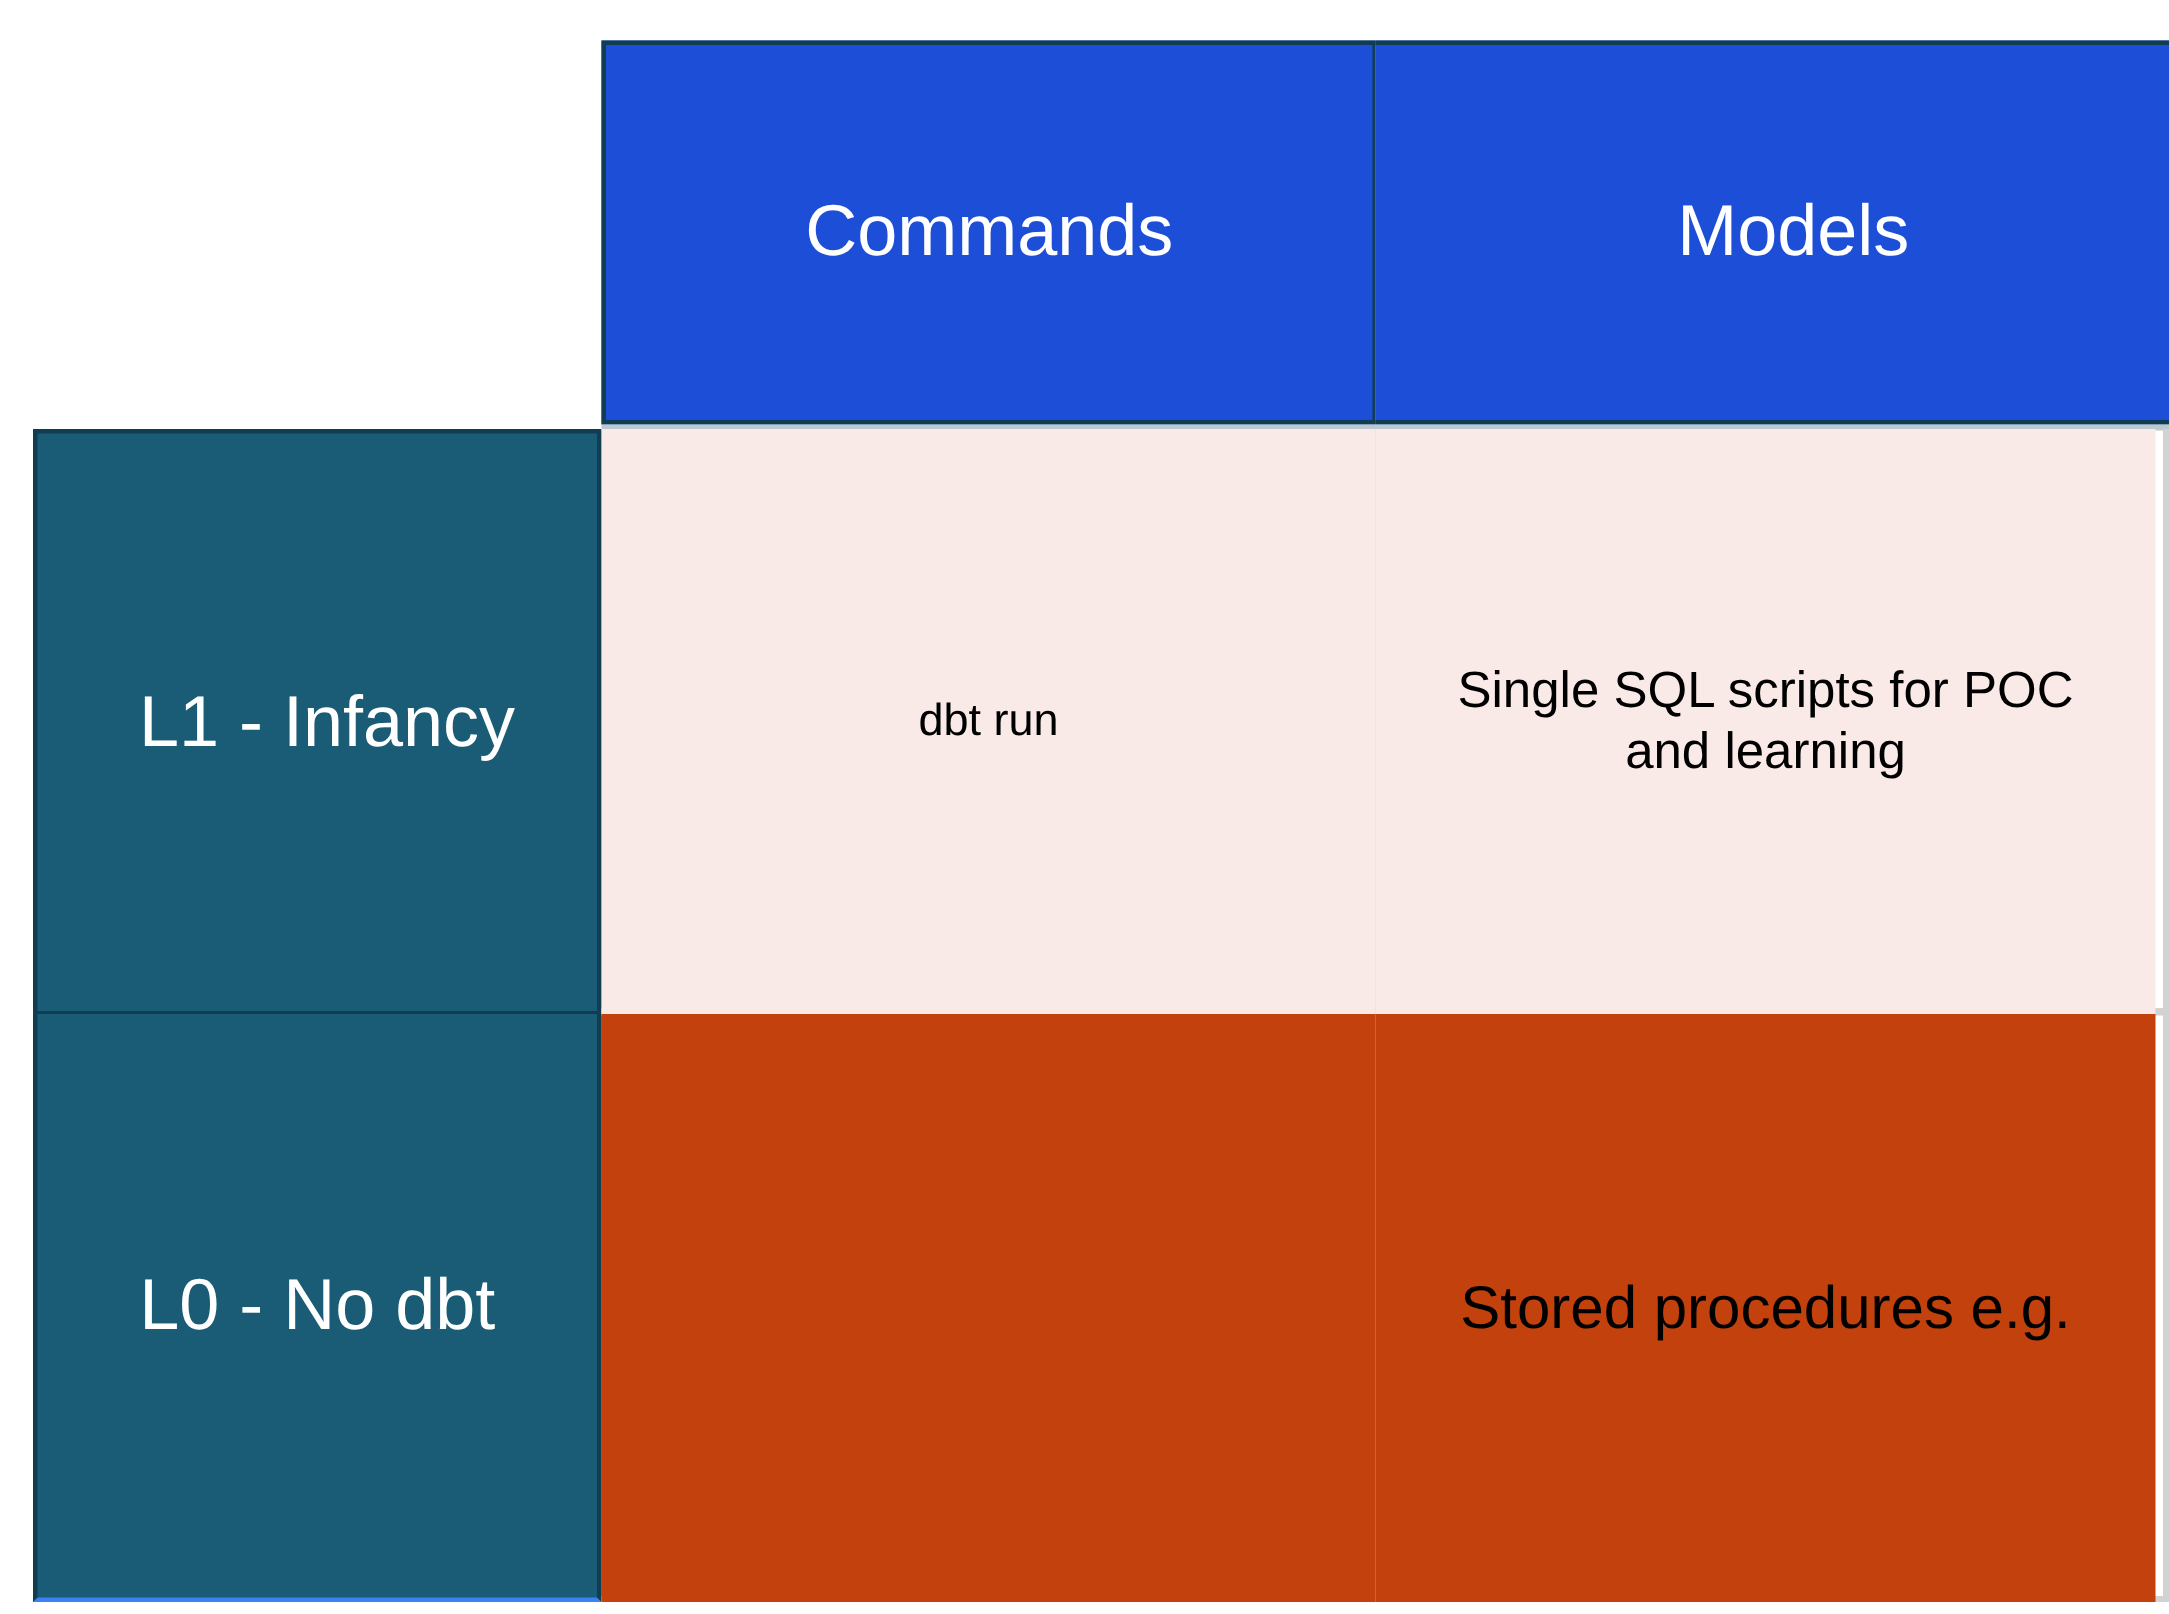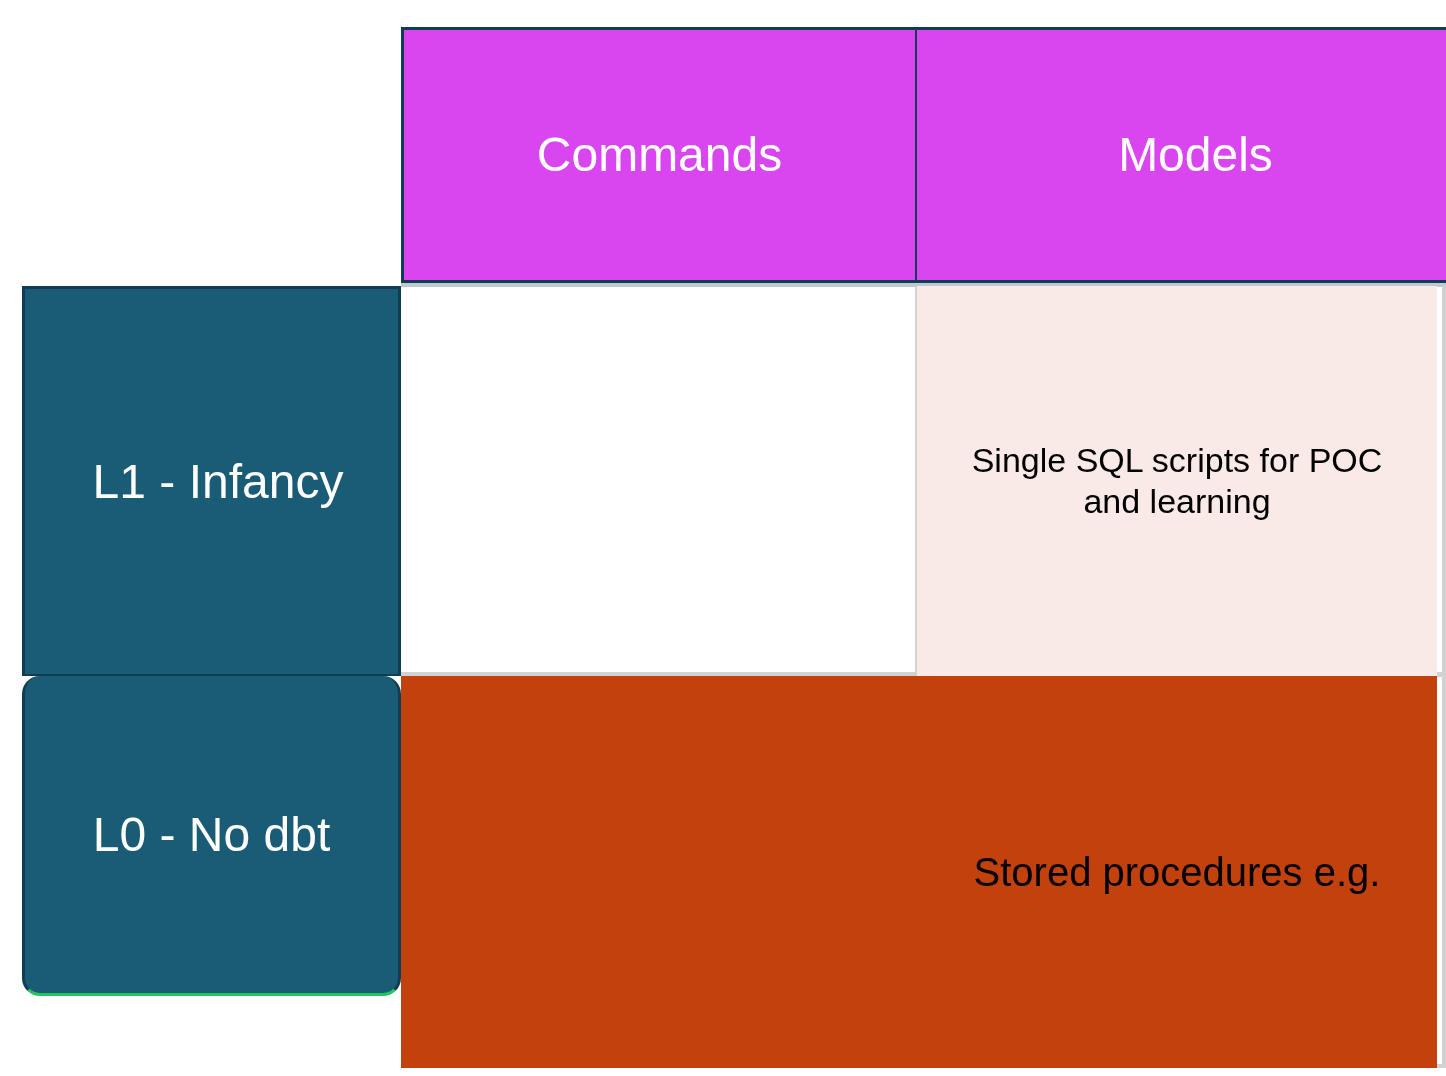--- a/index.html
+++ b/index.html
@@ -40,21 +40,21 @@
   .corner {
     left: 0px;  top: 0px;
     width: 401px; height: 283px;
     background: #ffffff;
   }
 
   
   .col-head {
     top: 27px;
     height: 256px;
-    background: #d946ef;
+    background: #1d4ed8;
     color: #ffffff;
     font-size: 48px;
     font-weight: 400;
     line-height: 1.15;
     border-top: 3px solid #103d51;
     border-bottom: 3px solid #103d51;
   }
   .col-head-commands {
     left: 401px;
     width: 516px;
@@ -81,23 +81,22 @@
   }
   .row-head-l1 {
     top: 286px;
     height: 390px;
     border-top: 3px solid #103d51;
     border-bottom: 2px solid #103d51;
     padding-left: 13px;
   }
   .row-head-l0 {
     top: 676px;
-    height: 320px;
-    border-bottom: 3px solid #22c55e;
-    border-radius: 18px;
+    height: 392px;
+    border-bottom: 3px solid #3b82f6;
   }
 
   
   .body-cell {
     color: #000000;
     line-height: 1.22;
     padding: 0 22px;
   }
 
   .row-l1 { top: 286px; height: 390px; background: #faeae7; }
@@ -136,20 +135,21 @@
     <div class="cell row-head row-head-l1">L1 - Infancy</div>
 
     <div class="cell row-head row-head-l0">L0 - No dbt</div>
 
     <div class="grid-line gl-h-top"></div>
     <div class="grid-line gl-v-1"></div>
     <div class="grid-line gl-h-mid"></div>
     <div class="grid-line gl-h-bottom"></div>
     <div class="grid-line gl-v-right"></div>
 
+    <div class="cell body-cell row-l1 col-a txt-dbt-run">dbt run</div>
 
     <div class="cell body-cell row-l1 col-b txt-single">Single SQL scripts for POC and learning</div>
 
     <div class="cell body-cell row-l0 col-a"></div>
 
     <div class="cell body-cell row-l0 col-b txt-stored">Stored procedures e.g.</div>
 
   </div>
 </div>
 

